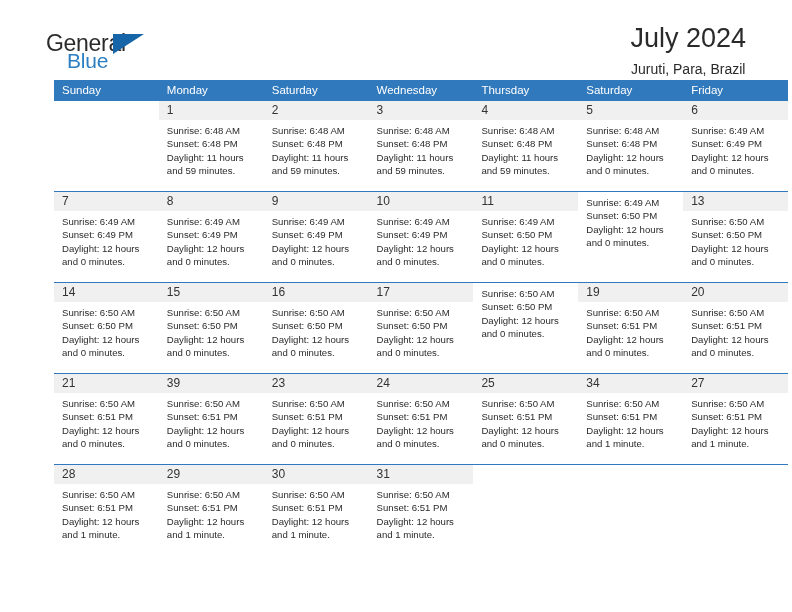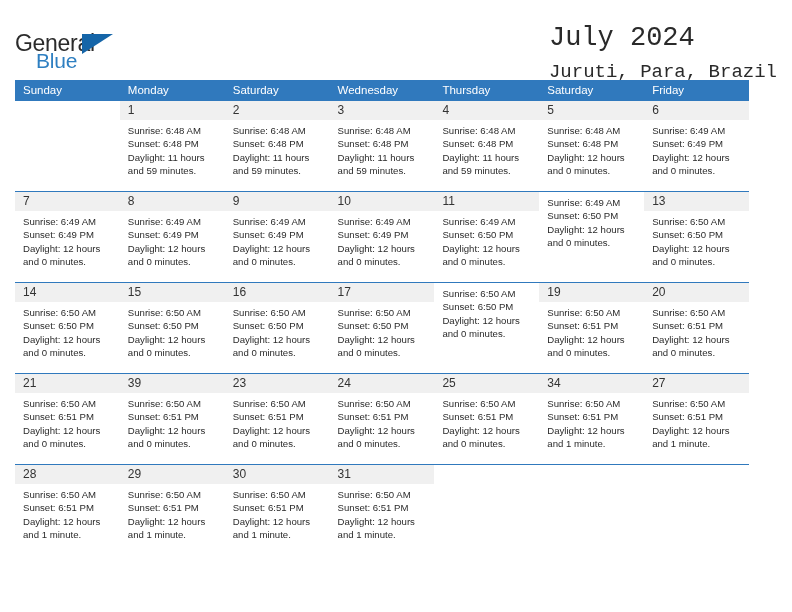--- a/index.html
+++ b/index.html
@@ -13,21 +13,21 @@
     font-family: "Liberation Sans", sans-serif;
     color: #1a1a1a;
     overflow: hidden;
   }
 
   .page {
     position: relative;
     width: 792px;
     height: 612px;
     box-sizing: border-box;
-    padding: 0 15px;
+    padding: 0 46px;
   }
 
   
   .header {
     display: flex;
     align-items: flex-start;
     justify-content: space-between;
     height: 72px;
     padding-top: 24px;
     box-sizing: border-box;
@@ -60,41 +60,41 @@
     position: absolute;
     left: 67px;
     top: 10px;
     width: 0;
     height: 0;
     border-left: 31px solid #1565a8;
     border-bottom: 20px solid transparent;
   }
 
   .title-block {
-    text-align: left;
+    text-align: center;
     padding-top: 0px;
-    font-family: Liberation Mono, monospace;
   }
   .cal-title {
     font-size: 27px;
     color: #2a2a2a;
     line-height: 1.05;
     font-weight: normal;
     margin: 0;
   }
   .cal-subtitle {
-    font-size: 19px;
+    font-size: 14px;
     color: #2a2a2a;
     margin-top: 9px;
   }
 
   
   .calendar {
     margin-top: 8px;
     width: 734px;
+    margin-left: 8px;
   }
   .weekdays {
     display: flex;
     background: #3079bd;
     height: 21px;
   }
   .weekday {
     flex: 1 1 0;
     color: #ffffff;
     font-size: 11.5px;

